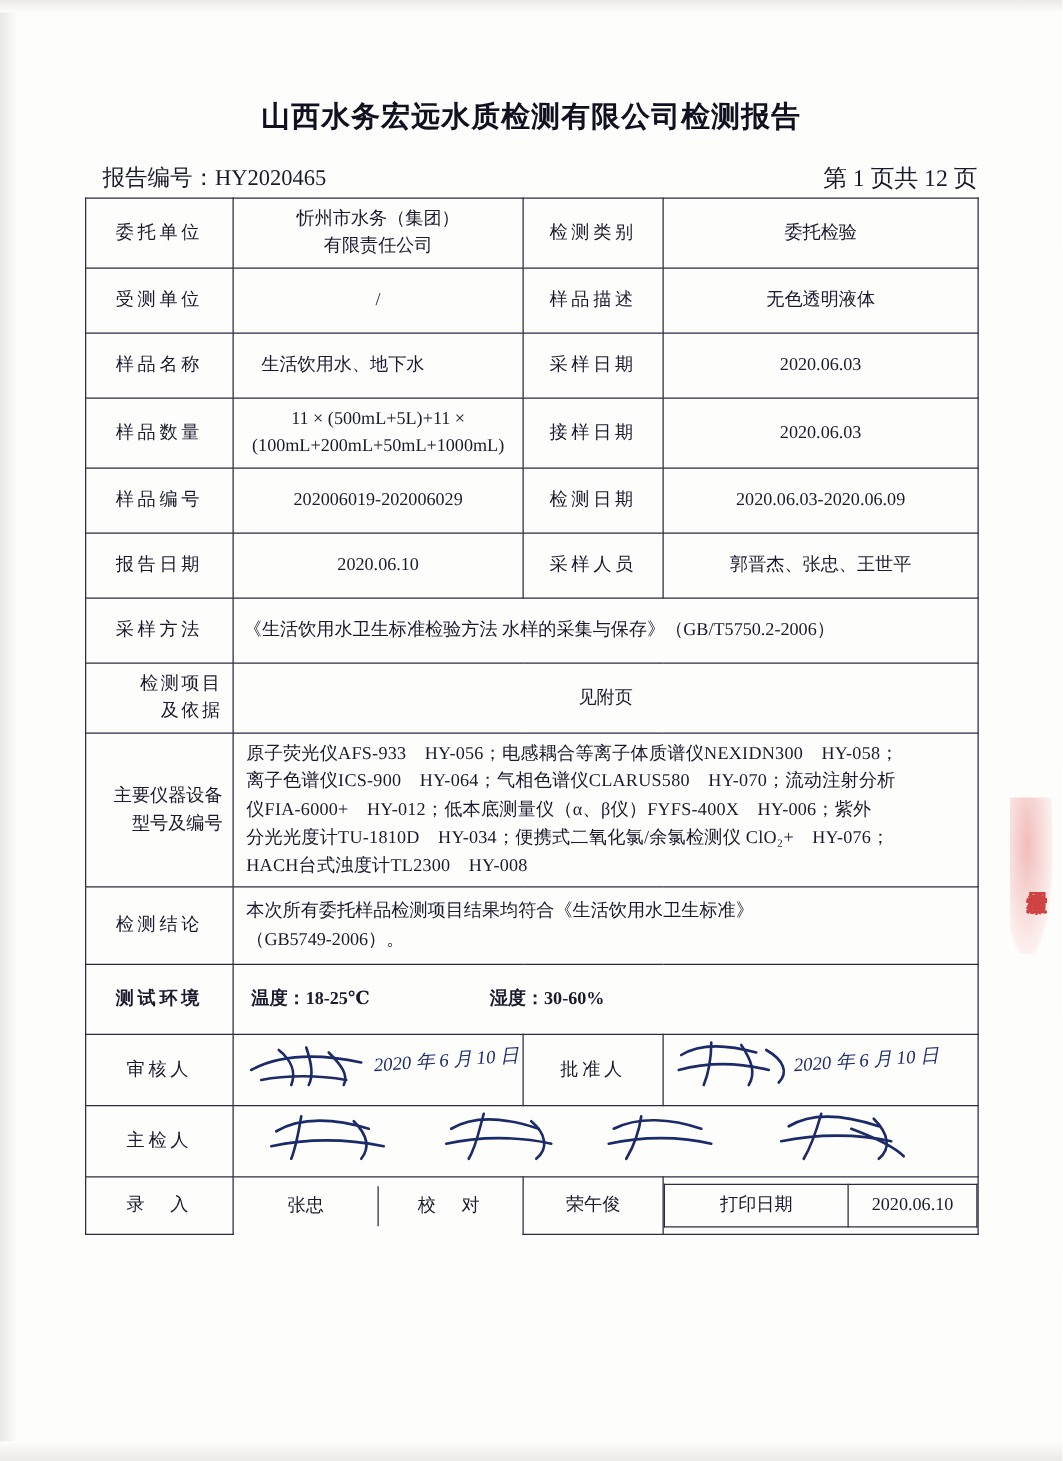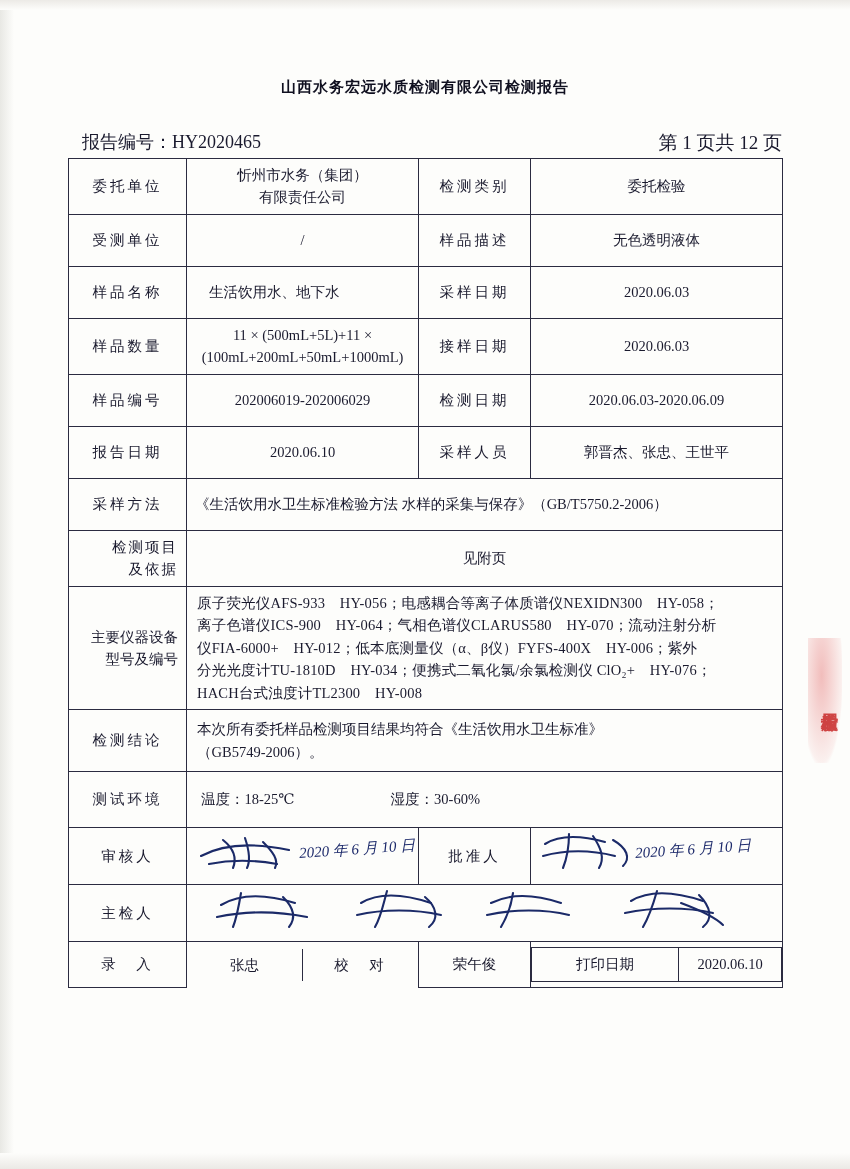--- a/index.html
+++ b/index.html
@@ -33,21 +33,21 @@
   }
   .scan-edge-bottom {
     position: absolute; left: 0; bottom: 0; width: 850px; height: 16px;
     background: linear-gradient(to top, #ebe9e5, #fdfdfb);
   }
   .doc-title {
     position: absolute;
     left: 0; top: 78px;
     width: 850px;
     text-align: center;
-    font-size: 15px;
+    font-size: 23px;
     font-weight: bold;
     letter-spacing: 1px;
     color: #101020;
   }
   .report-no {
     position: absolute;
     left: 82px; top: 130px;
     font-size: 18px;
   }
   .page-count {
@@ -84,21 +84,21 @@
   .cell-2line { line-height: 1.7; }
   .instr {
     font-size: 13.6px;
     line-height: 1.78;
     letter-spacing: 0.2px;
   }
   .concl {
     font-size: 14.2px;
     line-height: 1.8;
   }
-  .env-row td { padding-top: 10px; padding-bottom: 10px; }
+  .env-row td { padding-top: 10px; padding-bottom: 10px; font-weight: bold; }
   .env-inner {
     display: flex;
     gap: 96px;
     padding-left: 6px;
   }
   .sig-cell {
     position: relative;
     height: 46px;
   }
   .sig-date {

